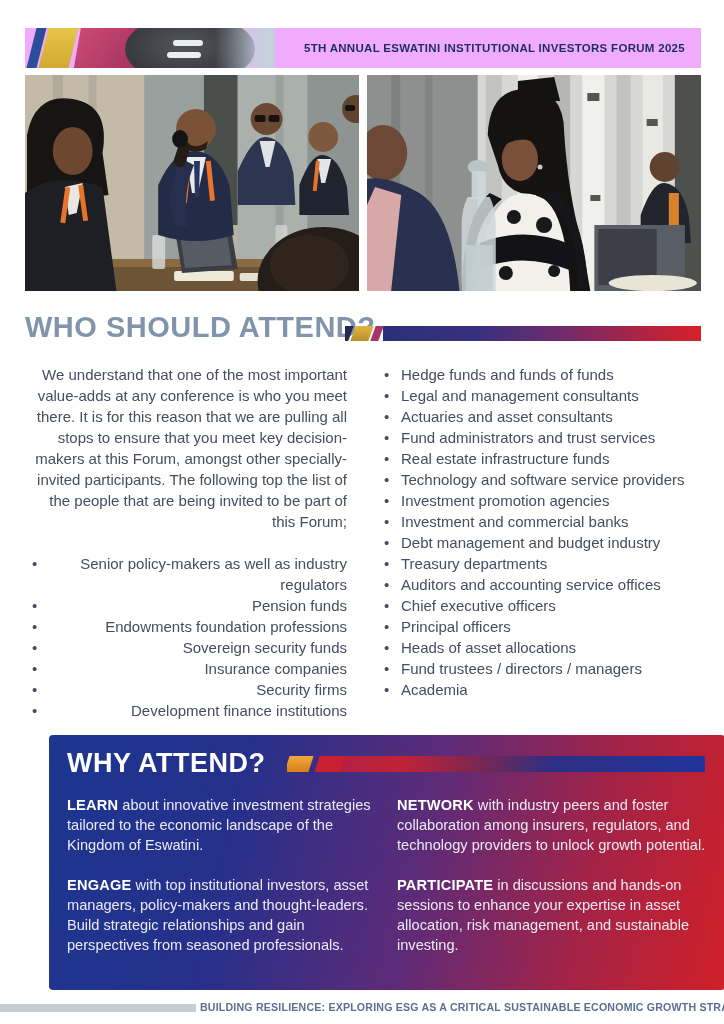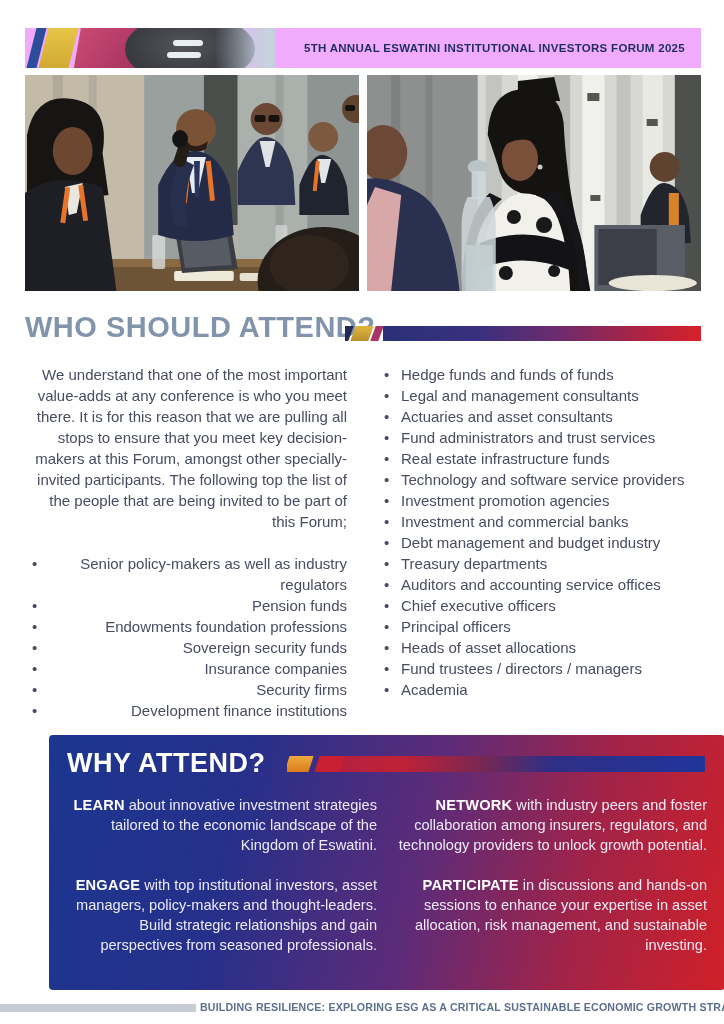--- a/index.html
+++ b/index.html
@@ -58,21 +58,21 @@
     color:#eceaf5;
     margin-left:24px;
   }
   .why-head-row { display:flex; align-items:center; }
   .why-heading { font-size:27px; font-weight:bold; letter-spacing:.5px; color:#ffffff; white-space:nowrap; }
   .why-accent { flex:1; height:16px; margin-left:22px; margin-right:2px; display:flex; align-items:stretch; overflow:hidden; }
   .ya-orange { width:24px; background:linear-gradient(180deg,#f2a93c,#d87e1d); transform:skewX(-18deg); }
   .ya-red    { width:26px; background:#c81f33; transform:skewX(-18deg); margin-left:6px; }
   .ya-bar    { flex:1; margin-left:-8px; border-radius:2px;
     background:linear-gradient(90deg,#b32042 0%,#c02136 18%,#7e264f 38%,#2f2f85 58%,#20349b 100%); }
-  .why-body { display:flex; gap:20px; margin-top:16px;text-align:right; }
+  .why-body { display:flex; gap:20px; margin-top:16px; }
   .why-col { flex:1; }
   .why-item { font-size:14.6px; line-height:20px; margin-bottom:20px; }
   .why-item b { font-weight:bold; color:#ffffff; letter-spacing:.2px; }
 
   
   .footer-rule { position:absolute; left:0; top:1004px; width:196px; height:8px; background:#c7ccd4; }
   .footer-text {
     position:absolute; left:200px; right:14px; top:1001px;
     font-size:10.6px; font-weight:bold; letter-spacing:.2px; color:#5b6f8e;
     white-space:nowrap; text-align:right;

